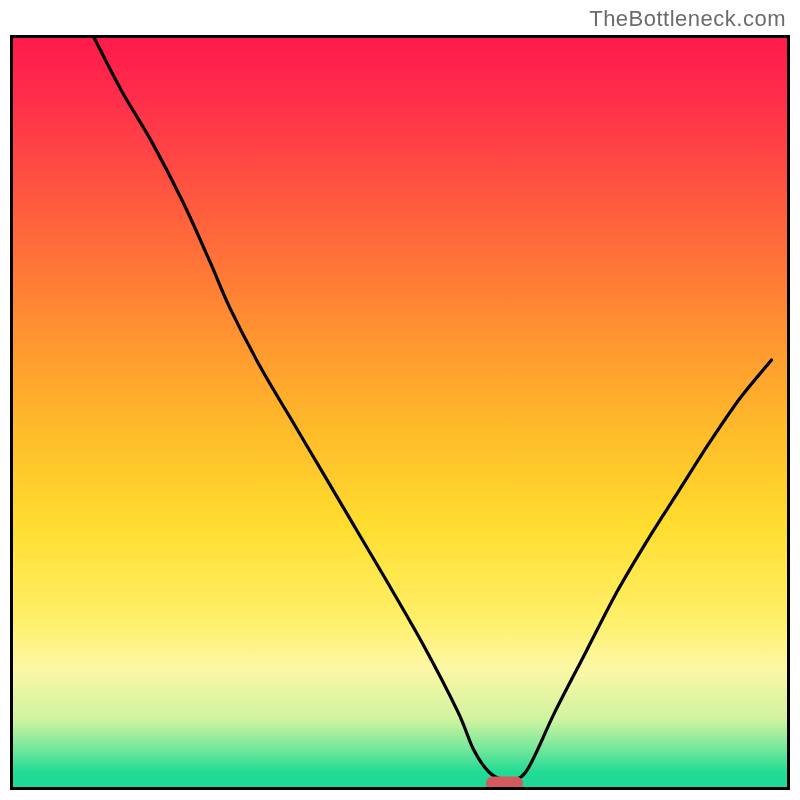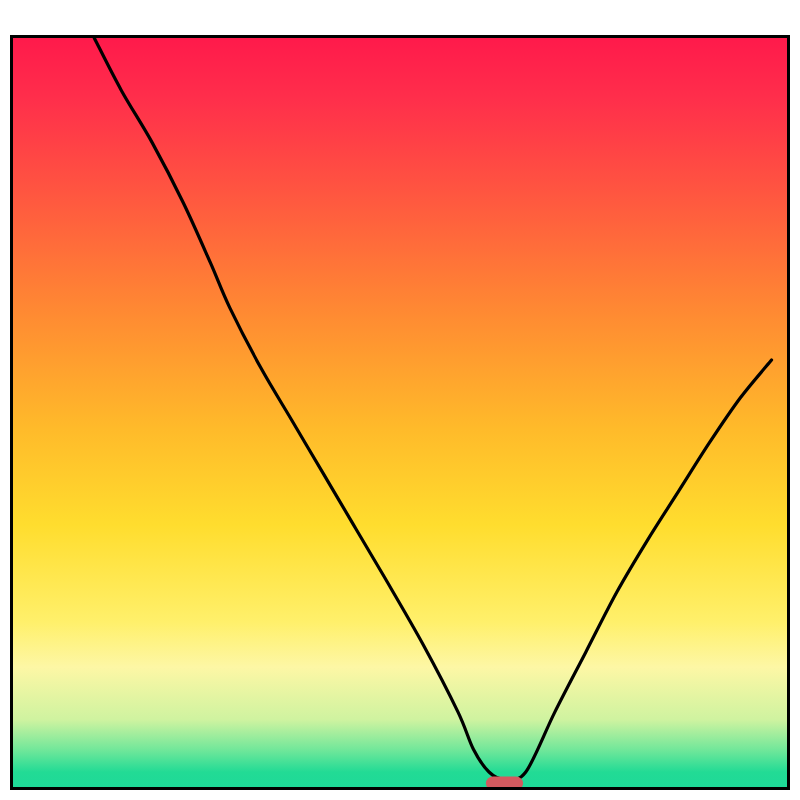--- a/index.html
+++ b/index.html
@@ -57,20 +57,21 @@
     width: 100%;
     height: 100%;
     overflow: visible;
   }
 </style>
 </head>
 <body>
 
 <div class="chart-wrap">
 
+  <div class="attribution">TheBottleneck.com</div>
 
   <div class="plot-frame">
     <div class="gradient-bg"></div>
 
     <svg class="curve" viewBox="0 0 773 748" preserveAspectRatio="none">
       <path id="curve-path" fill="none" stroke="#000" stroke-width="3.2" stroke-linecap="round" stroke-linejoin="round" d="M 81.16 0.00 C 85.49 8.38, 98.94 35.60, 108.22 52.36 C 117.50 69.12, 129.25 86.77, 139.14 104.72 C 149.03 122.67, 160.78 145.41, 170.06 164.56 C 179.34 183.71, 189.69 207.64, 197.12 224.40 C 204.54 241.16, 208.40 252.52, 216.44 269.28 C 224.48 286.04, 237.47 311.17, 247.36 329.12 C 257.25 347.07, 268.39 364.72, 278.28 381.48 C 288.17 398.24, 299.31 417.08, 309.20 433.84 C 319.09 450.60, 330.23 469.44, 340.12 486.20 C 350.01 502.96, 359.91 519.41, 371.04 538.56 C 382.17 557.71, 397.94 584.34, 409.69 605.88 C 421.44 627.42, 436.44 656.44, 444.47 673.20 C 452.51 689.96, 454.99 701.03, 459.94 710.60 C 464.88 720.17, 470.45 728.25, 475.39 733.04 C 480.34 737.83, 484.98 740.52, 490.86 740.52 C 496.73 740.52, 504.07 743.81, 512.11 733.04 C 520.15 722.27, 531.51 692.35, 541.10 673.20 C 550.69 654.05, 562.13 632.51, 572.02 613.36 C 581.91 594.21, 593.05 571.47, 602.94 553.52 C 612.83 535.57, 623.97 517.32, 633.86 501.16 C 643.75 485.00, 654.89 468.10, 664.78 452.54 C 674.67 436.98, 685.81 418.88, 695.70 403.92 C 705.59 388.96, 716.73 372.20, 726.62 359.04 C 736.51 345.88, 752.59 327.62, 757.54 321.64"></path>
       <rect id="marker-rect" fill="#d35a5f" x="472.30" y="737.53" width="37.10" height="13.46" rx="6.96"></rect>
     </svg>
   </div>
 </div>

